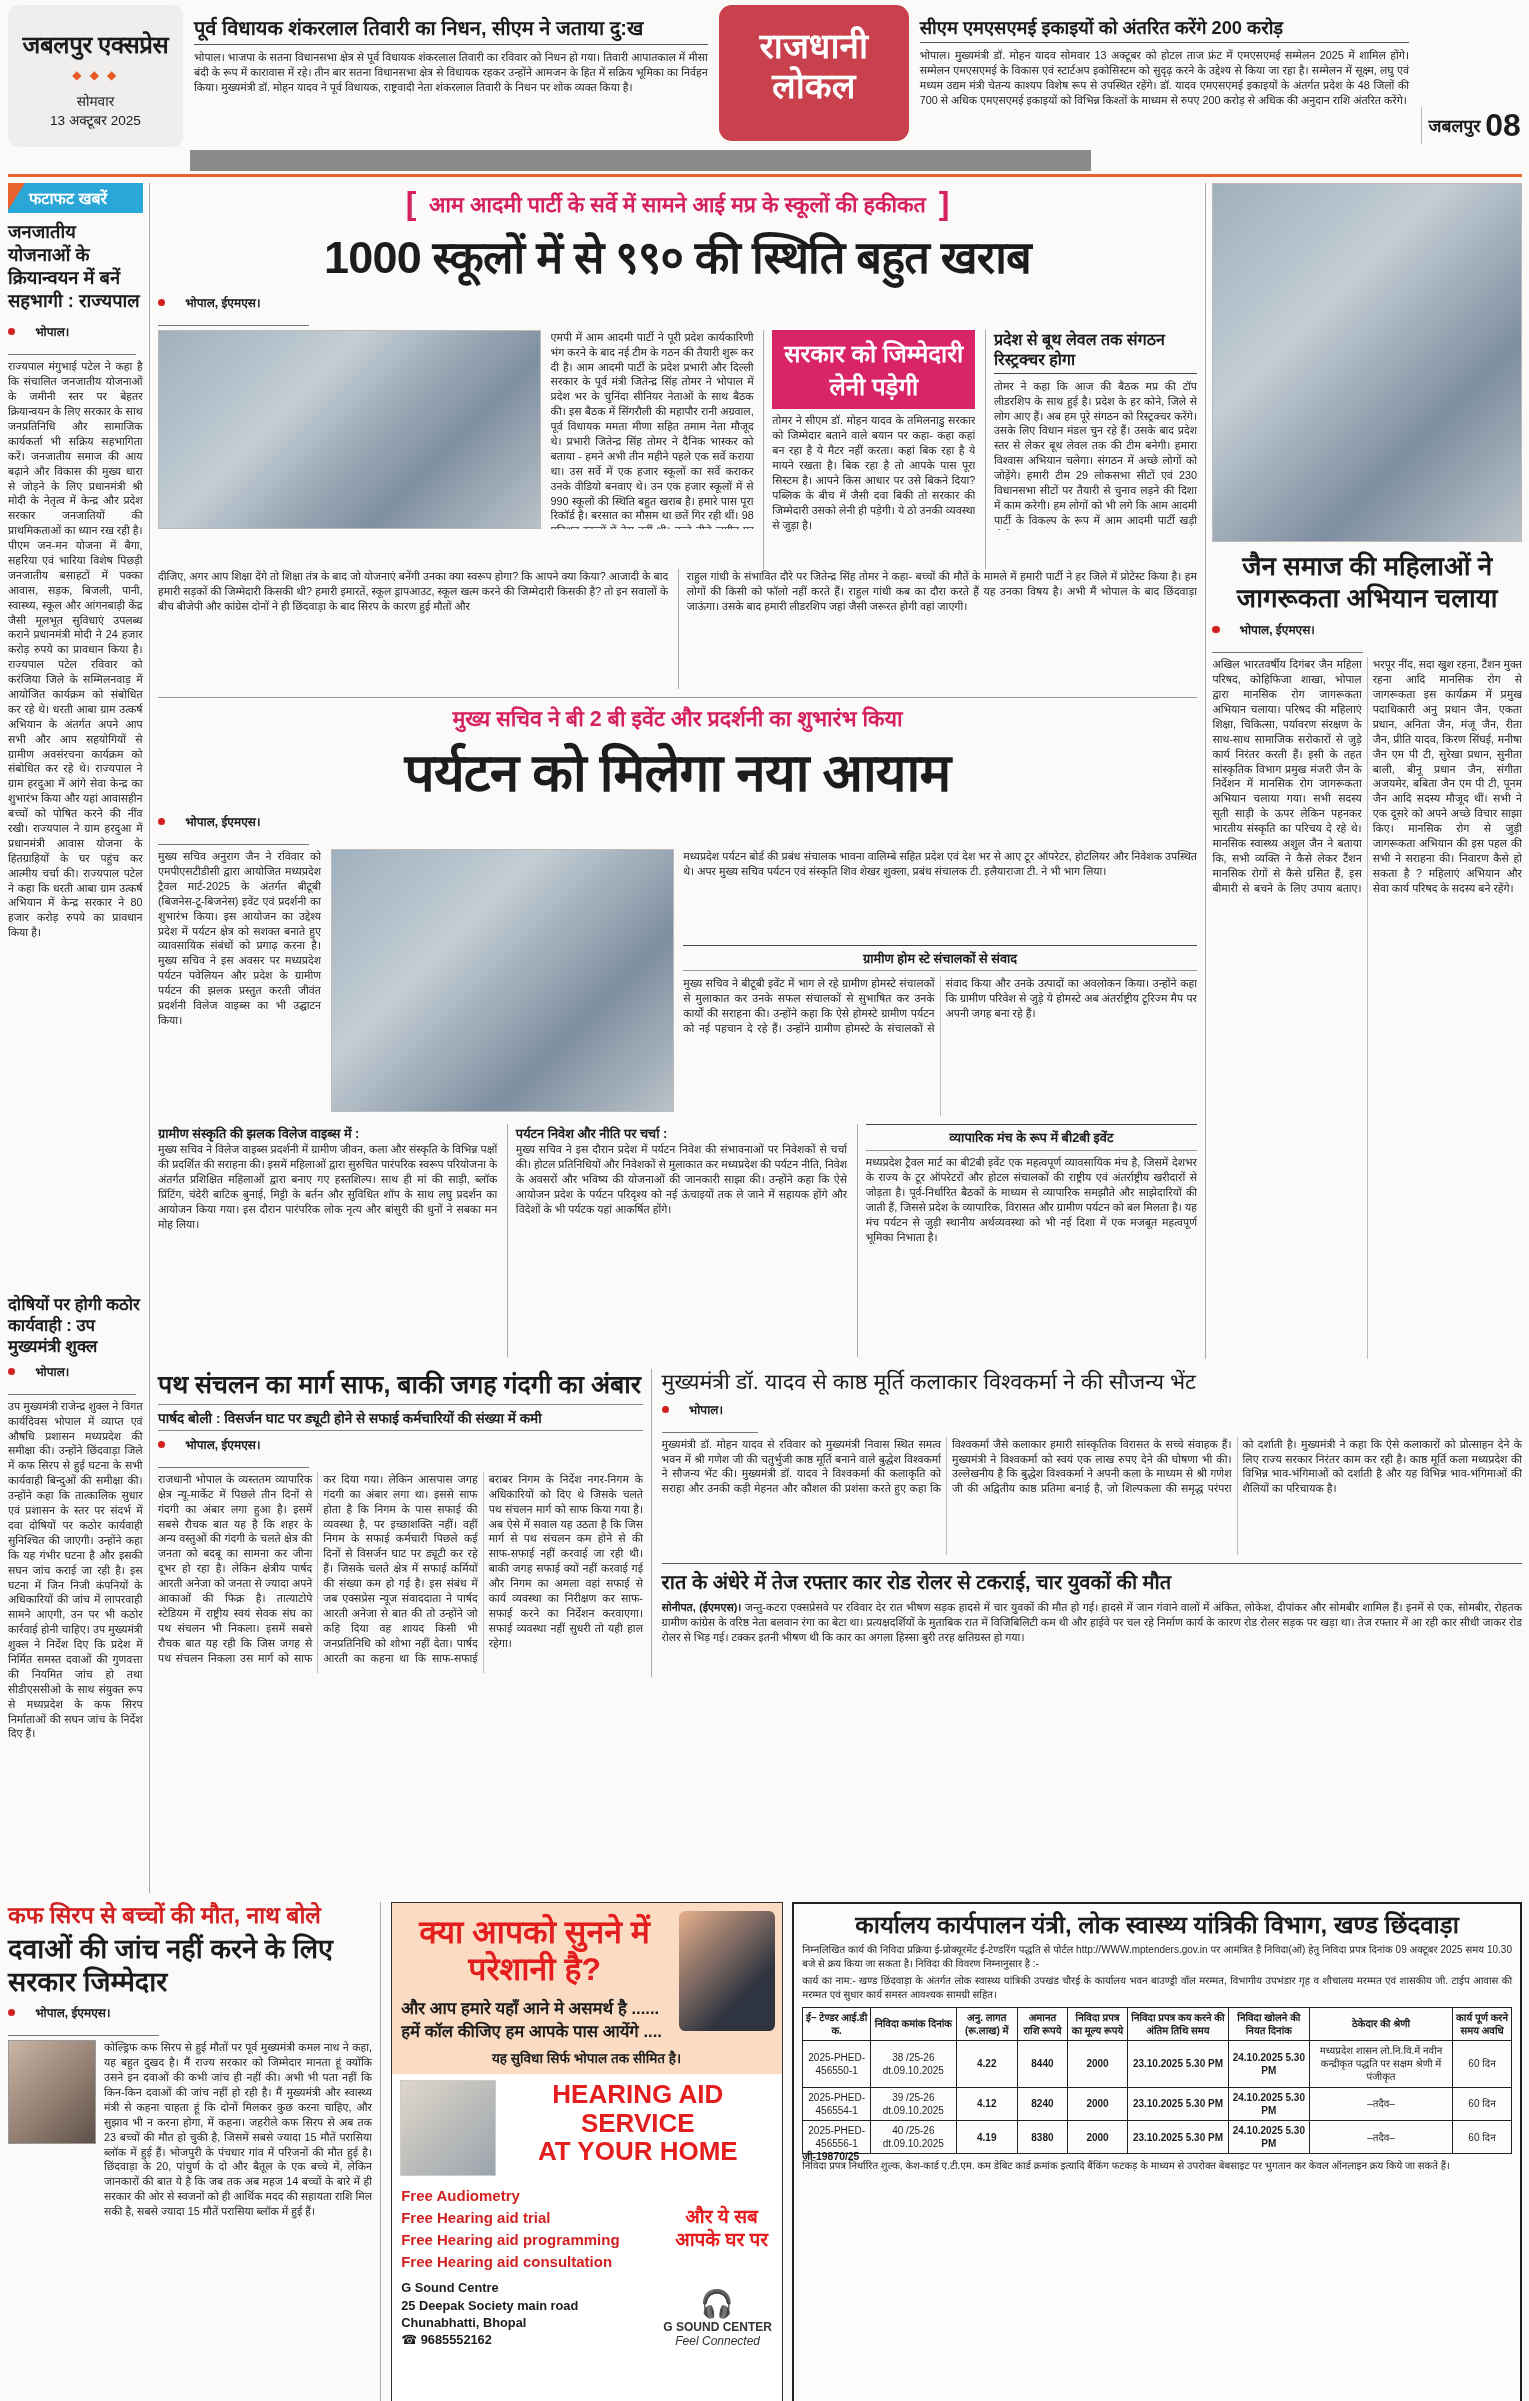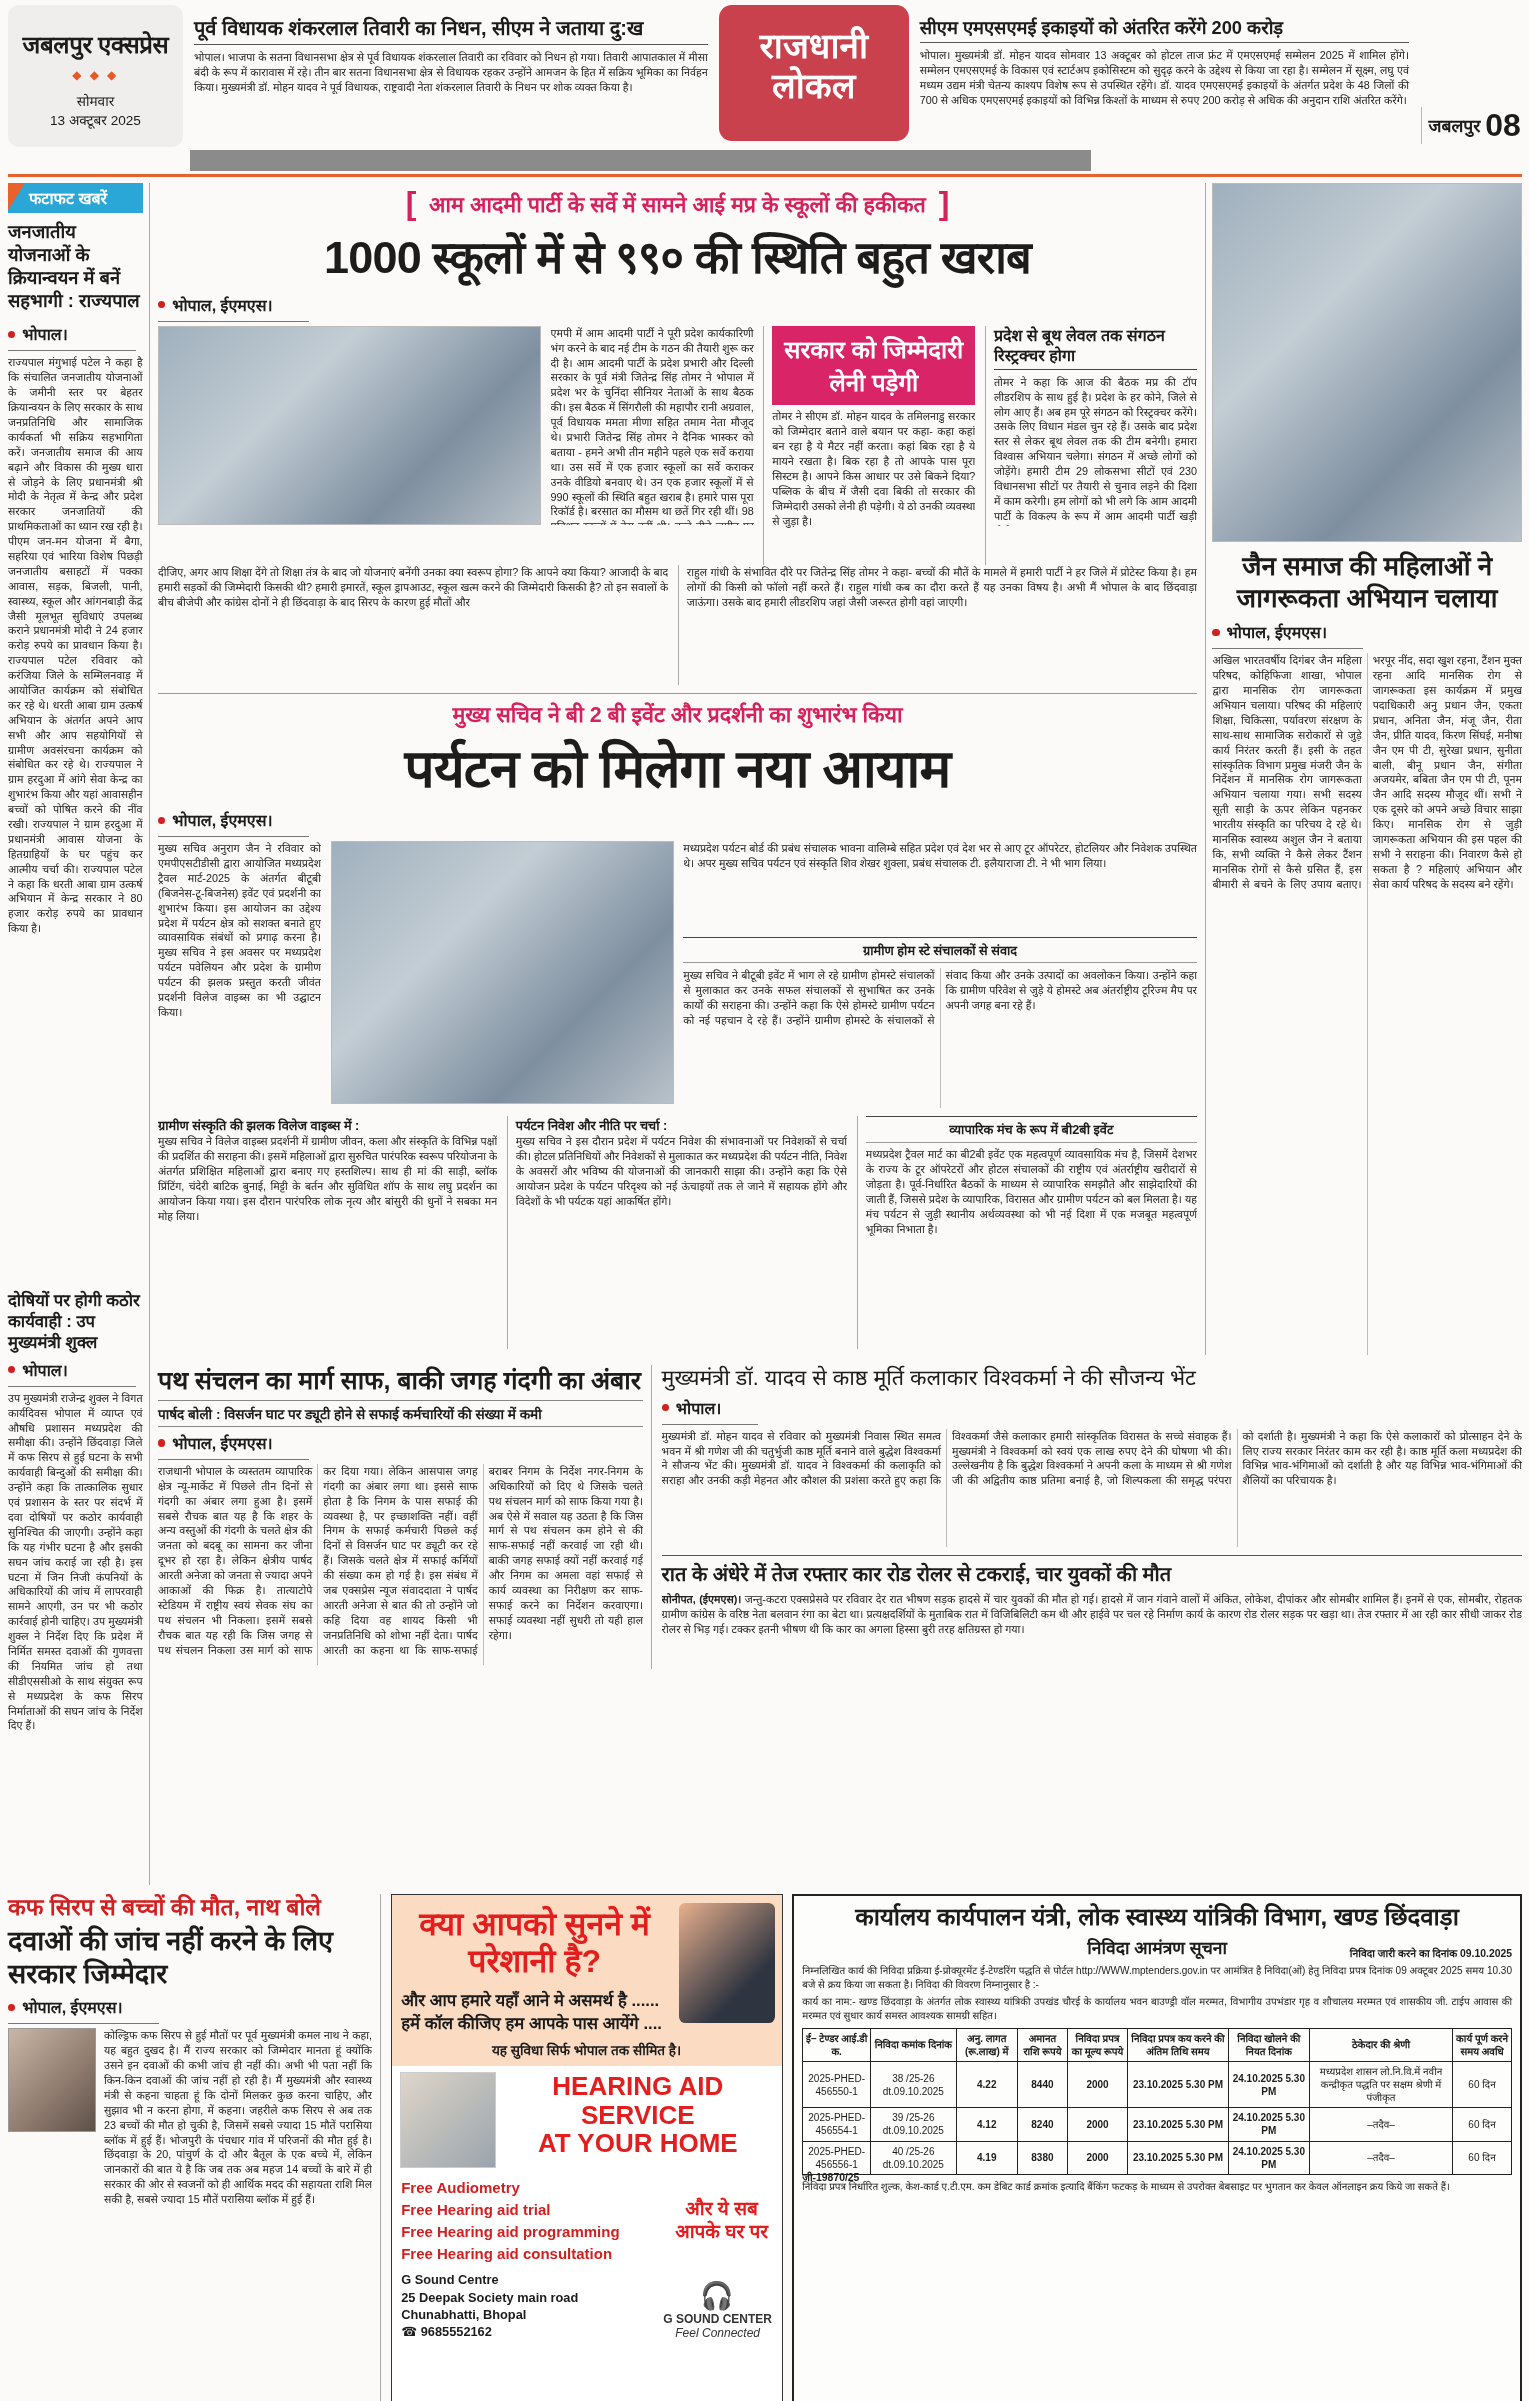--- a/index.html
+++ b/index.html
@@ -19,22 +19,22 @@
   .section-box { flex:0 0 auto; width:190px; background:#c8414d; border-radius:12.8px; color:#fff; text-align:center;
                  font-weight:bold; font-size:35px; line-height:1.15; padding-top:21px; height:136px; }
   .pageno-wrap { flex:0 0 auto; width:102px; display:flex; flex-direction:column; justify-content:flex-end; align-items:center; padding-bottom:3.2px; }
   .pageno { display:flex; align-items:center; gap:4.8px; border-left:1.6px solid #b9b9b9; padding-left:6.4px; }
   .pageno .city { font-size:17.5px; font-weight:bold; }
   .pageno .num { font-size:32px; font-weight:bold; }
   .grey-bar { height:21px; background:#8b8b8b; width:901px; margin:3.2px 0 0 182px; }
   .orange-rule { height:2.4px; background:#e8622d; margin-top:3.2px; }
 
   
-  .byline { display:flex; align-items:center; gap:7px; font-weight:bold; font-size:16px;
-            border-bottom:0.8px solid #777; padding-bottom:5px; margin-bottom:4px; width:60%; }
+  .byline { display:flex; align-items:center; gap:20px; font-weight:bold; font-size:12px;
+            border-bottom:0.8px solid #777; padding-bottom:14px; margin-bottom:4px; width:60%; }
   .dot { width:7.2px; height:7.2px; border-radius:50%; background:#d21f1f; flex:0 0 auto; }
   .body-t { font-size:10.8px; line-height:1.38; text-align:justify; color:#222; overflow:hidden; }
   .kicker { color:#d6215f; font-weight:bold; text-align:center; font-size:21.5px; }
   .brack { color:#d6215f; font-weight:bold; font-size:32px; }
   .photo { background:linear-gradient(135deg,#9fb0bd 0%,#c3cdd4 35%,#7e8fa0 70%,#b9c2c9 100%); border:0.8px solid #bbb; }
   .vline { border-left:0.8px solid #aaa; }
   .sub-pink { background:#d92567; color:#fff; font-weight:bold; font-size:24px; text-align:center; padding:6.4px 8px; }
   .colhead { font-weight:bold; font-size:16.7px; border-bottom:1.2px solid #444; padding-bottom:3.2px; margin-bottom:4.8px; line-height:1.25; }
 
   
@@ -336,25 +336,20 @@
         <div class="ad-logo">
           <div class="hp">🎧</div>
           <div>G SOUND CENTER</div>
           <div style="font-style:italic; font-weight:normal;">Feel Connected</div>
         </div>
       </div>
     </div>
 
     <div class="tender">
       <div class="tender-h1">कार्यालय कार्यपालन यंत्री, लोक स्वास्थ्य यांत्रिकी विभाग, खण्ड छिंदवाड़ा</div>
-      <div style="display:flex; align-items:flex-end; justify-content:space-between;">
-        <div style="flex:1;"></div>
-        <div class="tender-h2" style="flex:1;">निविदा आमंत्रण सूचना</div>
-        <div class="tender-issue" style="flex:1;">निविदा जारी करने का दिनांक 09.10.2025</div>
-      </div>
       <div class="tender-intro">निम्नलिखित कार्य की निविदा प्रक्रिया ई-प्रोक्यूरमेंट ई-टेण्डरिंग पद्धति से पोर्टल http://WWW.mptenders.gov.in पर आमंत्रित है निविदा(ओं) हेतु निविदा प्रपत्र दिनांक 09 अक्टूबर 2025 समय 10.30 बजे से क्रय किया जा सकता है। निविदा की विवरण निम्नानुसार है :-</div>
       <div class="tender-work">कार्य का नाम:- खण्ड छिंदवाड़ा के अंतर्गत लोक स्वास्थ्य यांत्रिकी उपखंड चौरई के कार्यालय भवन बाउण्ड्री वॉल मरम्मत, विभागीय उपभंडार गृह व शौचालय मरम्मत एवं शासकीय जी. टाईप आवास की मरम्मत एवं सुधार कार्य समस्त आवश्यक सामग्री सहित।</div>
       <table>
         <thead>
           <tr>
             <th>ई– टेण्डर आई.डी क.</th>
             <th>निविदा कमांक दिनांक</th>
             <th>अनु. लागत (रू.लाख) में</th>
             <th>अमानत राशि रूपये</th>
             <th>निविदा प्रपत्र का मूल्य रूपये</th>

